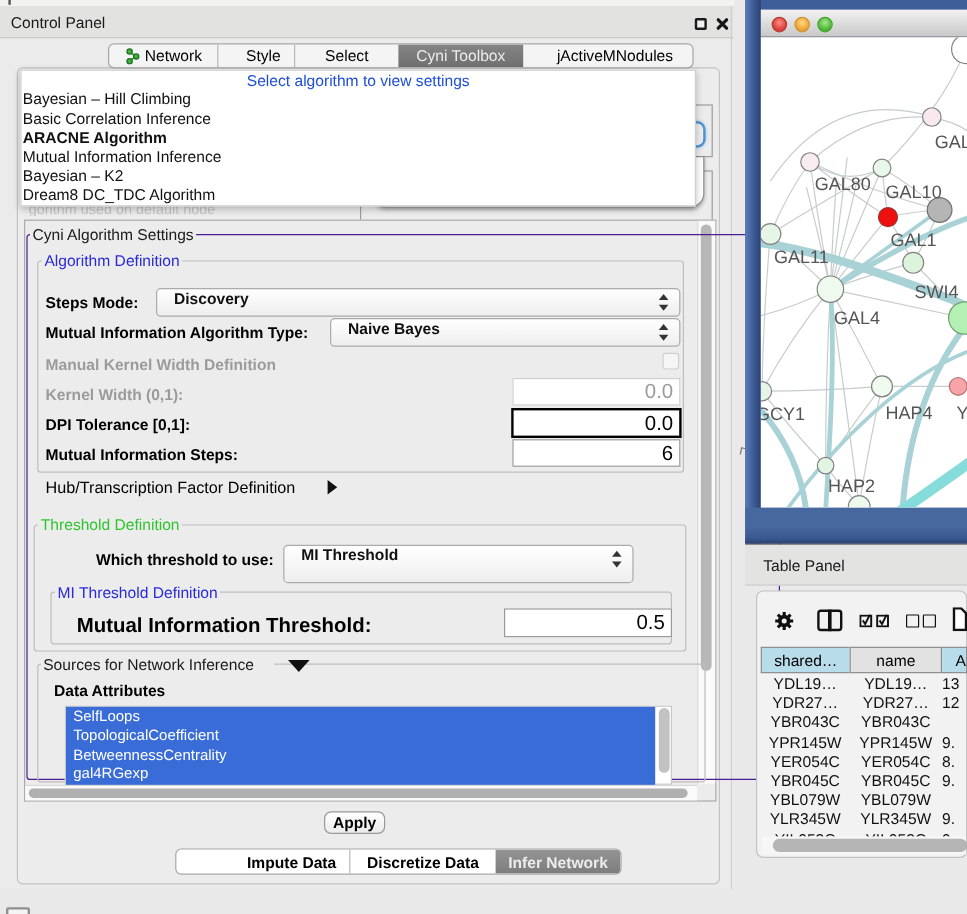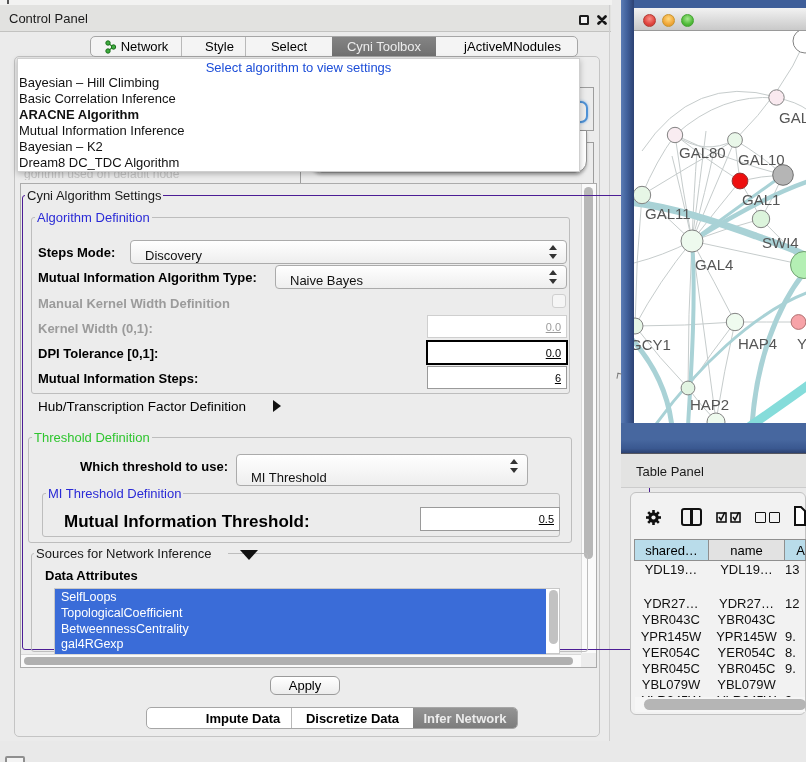--- a/index.html
+++ b/index.html
@@ -111,21 +111,21 @@
 <fieldset class="abs" style="left:31px;top:546px;width:557px;height:106px;border:1px solid #bdbdbd;border-radius:3px;">
   <legend style="font-size:13px;color:#1a1a1a;margin-left:2px;padding:0 2px;">Sources for Network Inference &nbsp;&nbsp;&nbsp;</legend>
 </fieldset>
 <div class="abs" style="left:240px;top:550px;width:0;height:0;border-top:10px solid #111;border-left:9px solid transparent;border-right:9px solid transparent;"></div>
 <div class="abs b" style="left:45px;top:568px;font-size:13px;">Data Attributes</div>
 
 <div class="abs" style="left:54px;top:588px;width:506px;height:66px;background:#fff;border:1px solid #c8c8c8;"></div>
 <div class="abs" style="left:55px;top:589px;width:491px;height:65px;background:#3a6cd8;color:#fff;font-size:12.5px;line-height:15.8px;padding:1px 0 0 6px;overflow:hidden;">SelfLoops<br>TopologicalCoefficient<br>BetweennessCentrality<br>gal4RGexp</div>
 <div class="abs" style="left:549px;top:590px;width:9px;height:54px;background:#c2c2c2;border-radius:5px;"></div>
 
-<div class="abs" style="left:270px;top:676px;width:70px;height:19px;background:linear-gradient(#ffffff,#ececec);border:1px solid #9a9a9a;border-radius:6px;font-size:13px;font-weight:normal;display:flex;align-items:center;justify-content:center;">Apply</div>
+<div class="abs" style="left:270px;top:676px;width:51px;height:19px;background:linear-gradient(#ffffff,#ececec);border:1px solid #9a9a9a;border-radius:6px;font-size:13px;font-weight:bold;display:flex;align-items:center;justify-content:center;">Apply</div>
 
 <div class="abs" style="left:146px;top:707px;height:22px;display:flex;border:1px solid #a6a6a6;border-radius:5px;overflow:hidden;background:#fff;font-size:13px;font-weight:bold;">
   <div style="width:97px;display:flex;align-items:center;justify-content:center;border-right:1px solid #b9b9b9;margin-left:48px;">Impute Data</div>
   <div style="width:121px;display:flex;align-items:center;justify-content:center;">Discretize Data</div>
   <div style="width:104px;display:flex;align-items:center;justify-content:center;background:linear-gradient(#949494,#7d7d7d);color:#ececec;">Infer Network</div>
 </div>
 
 <div class="abs" style="left:5px;top:756px;width:20px;height:10px;background:#f4f4f4;border:2px solid #8f8f8f;border-radius:2px;"></div>
 
 <div class="abs" style="left:621px;top:0;width:185px;height:453px;background:#3e5e99;"></div>
@@ -264,21 +264,21 @@
   <div style="width:77px;background:#e2e2e2;border:1px solid #8f8f8f;display:flex;align-items:center;justify-content:center;">name</div>
   <div style="width:21px;background:#b9dcea;border:1px solid #8f8f8f;border-left:none;display:flex;align-items:center;justify-content:flex-end;">A</div>
 </div>
 
 <div class="abs" style="left:634px;top:562px;width:172px;height:139px;font-size:13px;color:#111;overflow:hidden;">
   <div style="display:flex;line-height:16.2px;">
       <div style="width:74px;text-align:center;">YDL19…</div>
       <div style="width:77px;text-align:center;">YDL19…</div>
       <div style="width:21px;">13</div>
     </div>
-  <div style="display:flex;line-height:16.2px;margin-top:18px;">
+  <div style="display:flex;line-height:16.2px;">
       <div style="width:74px;text-align:center;">YDR27…</div>
       <div style="width:77px;text-align:center;">YDR27…</div>
       <div style="width:21px;">12</div>
     </div>
   <div style="display:flex;line-height:16.2px;">
       <div style="width:74px;text-align:center;">YBR043C</div>
       <div style="width:77px;text-align:center;">YBR043C</div>
       <div style="width:21px;"></div>
     </div>
   <div style="display:flex;line-height:16.2px;">
@@ -321,19 +321,19 @@
 <div class="abs" style="left:19px;top:75px;width:560px;font-size:13px;line-height:15.9px;color:#111;">
 Bayesian – Hill Climbing<br>
 Basic Correlation Inference<br>
 <span class="b">ARACNE Algorithm</span><br>
 Mutual Information Inference<br>
 Bayesian – K2<br>
 Dream8 DC_TDC Algorithm
 </div>
 
 <style>
-.combo { background:linear-gradient(#ffffff,#eeeeee); border:1px solid #ababab; border-radius:4px; display:flex; align-items:flex-end; }
+.combo { background:linear-gradient(#ffffff,#eeeeee); border:1px solid #ababab; border-radius:4px; display:flex; align-items:flex-start;font-weight:bold; }
 .combo .ct { font-size:13px; margin-left:14px; color:#111; }
 .combo .ar { position:absolute; right:9px; top:4px; width:9px; height:14px; }
 .combo .ar::before { content:""; position:absolute; left:1px; top:0; border-left:4px solid transparent; border-right:4px solid transparent; border-bottom:5px solid #333; }
 .combo .ar::after { content:""; position:absolute; left:1px; bottom:0; border-left:4px solid transparent; border-right:4px solid transparent; border-top:5px solid #333; }
-.field { background:#fff; font-size:11px; display:flex; align-items:center; justify-content:flex-end; padding-right:5px;text-decoration:underline; }
+.field { background:#fff; font-size:17px; display:flex; align-items:center; justify-content:flex-end; padding-right:5px; }
 </style>
 
 </body></html>

